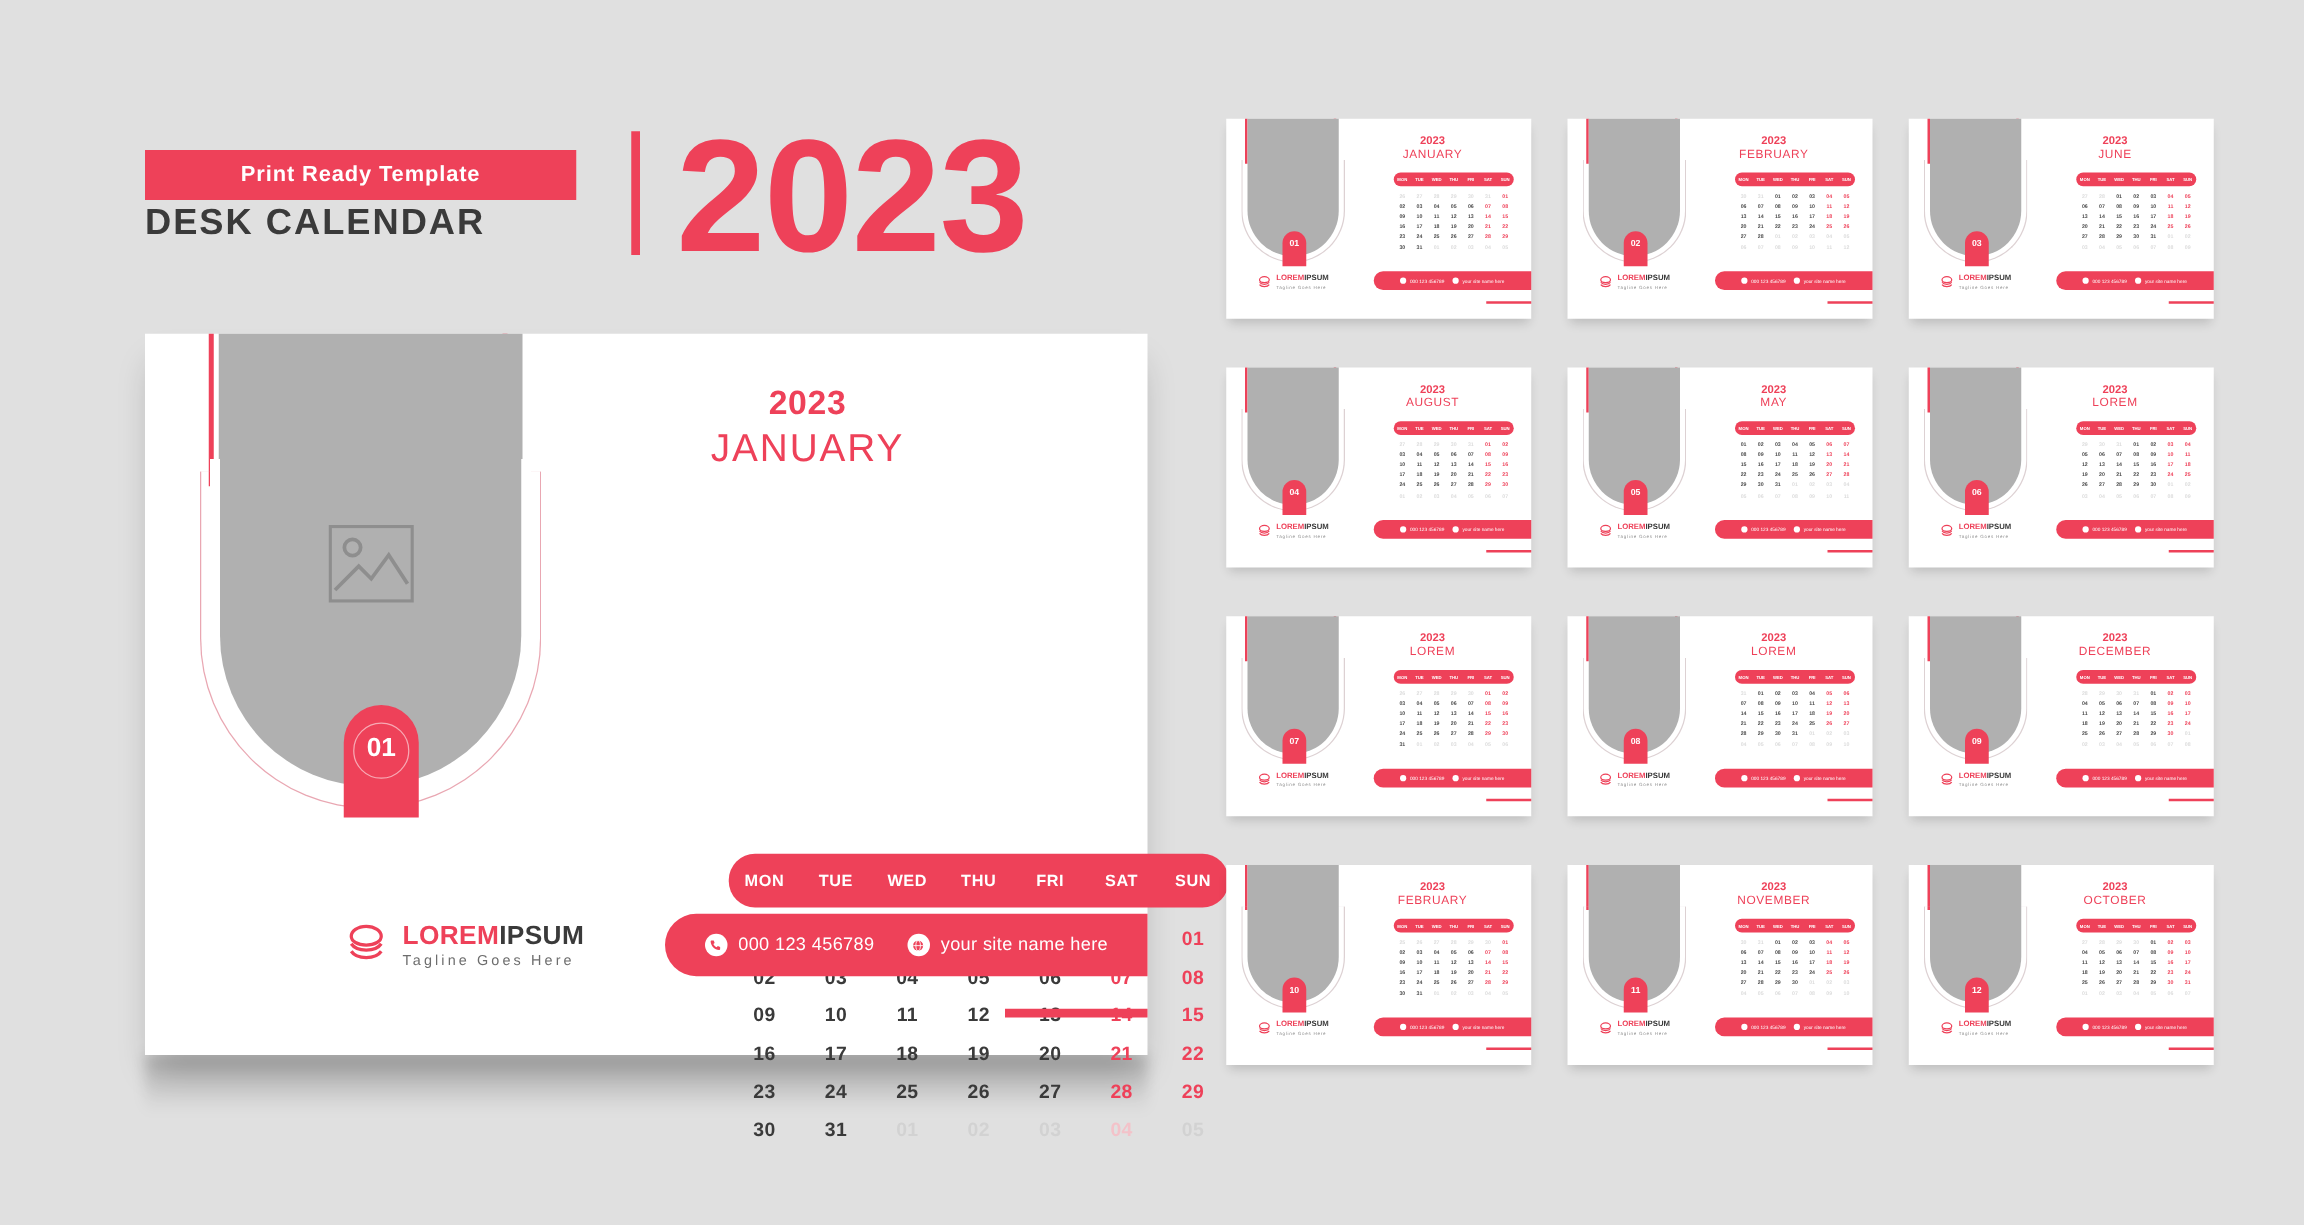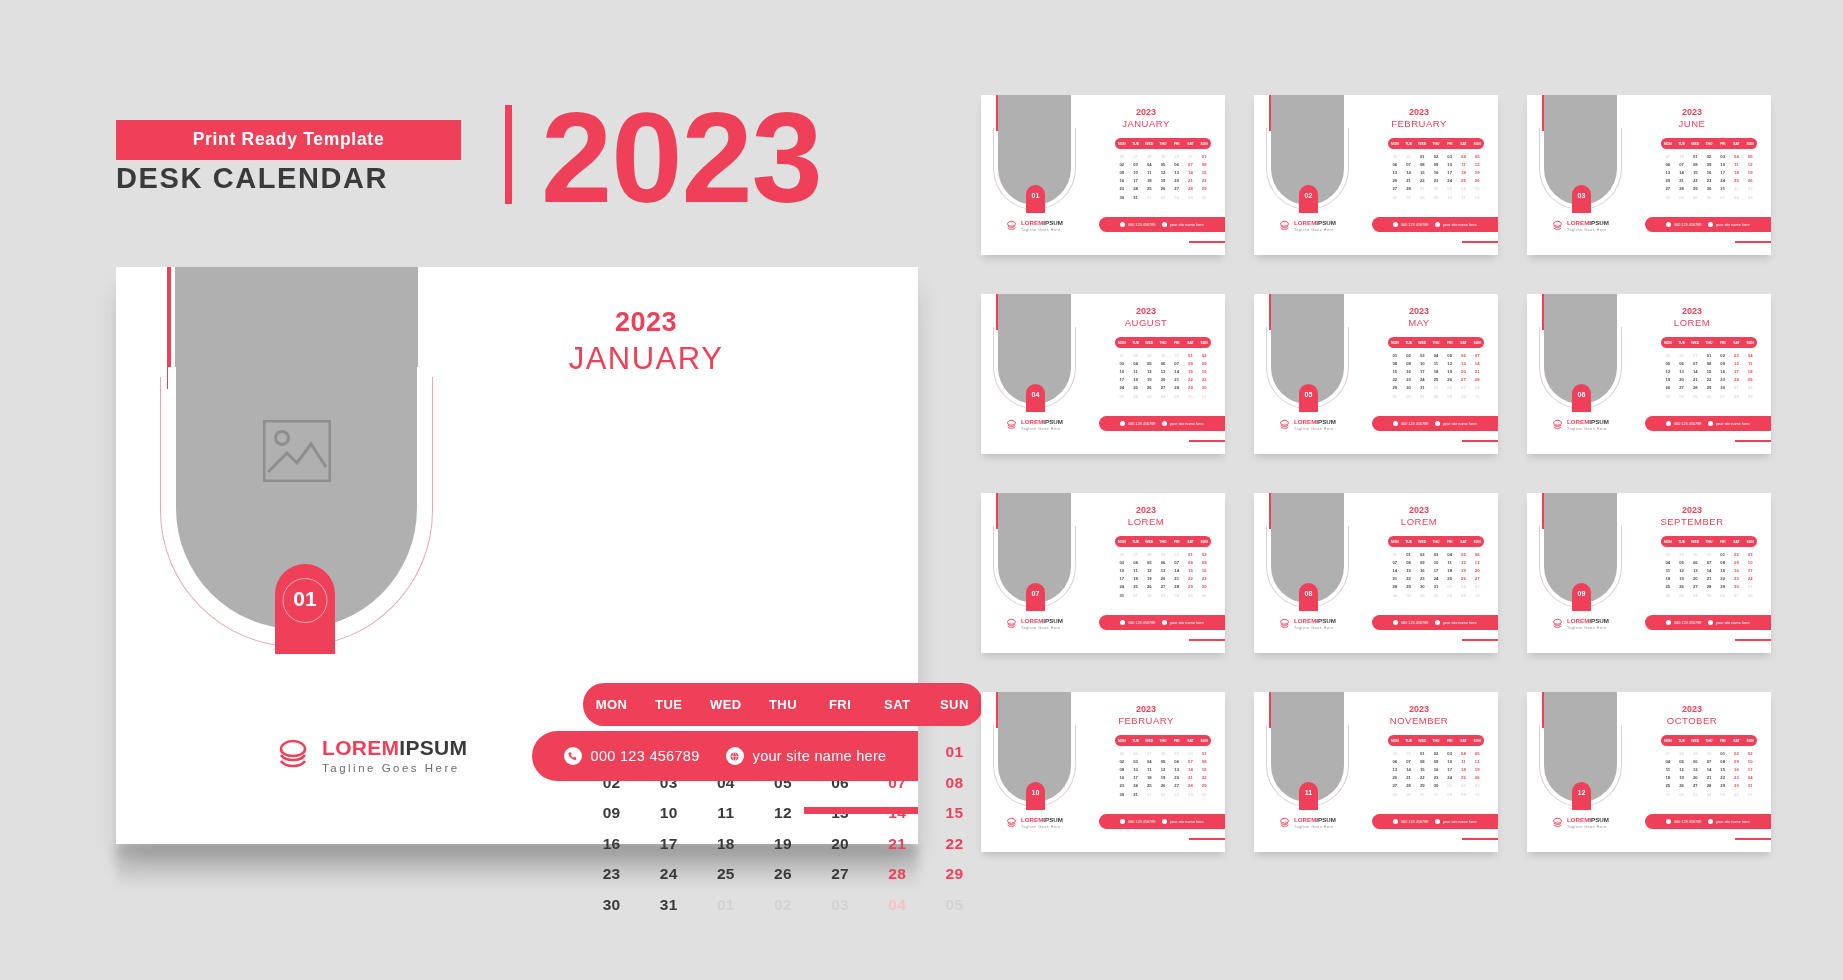--- a/index.html
+++ b/index.html
@@ -1233,21 +1233,21 @@
     <div class="thumb">
       <div class="t-accent t-acc-l"></div>
       <div class="t-accent t-acc-m"></div>
       <div class="t-arc"></div>
       <div class="t-photo"></div>
       <div class="t-badge">
         <div class="t-badge-num">09</div>
       </div>
       <div class="t-title">
         <div class="t-year">2023</div>
-        <div class="t-month">SEPTEMBER</div>
+        <div class="t-month">DECEMBER</div>
       </div>
       <div class="t-weekrow">
         <div class="t-wd">MON</div>
         <div class="t-wd">TUE</div>
         <div class="t-wd">WED</div>
         <div class="t-wd">THU</div>
         <div class="t-wd">FRI</div>
         <div class="t-wd">SAT</div>
         <div class="t-wd">SUN</div>
       </div>

